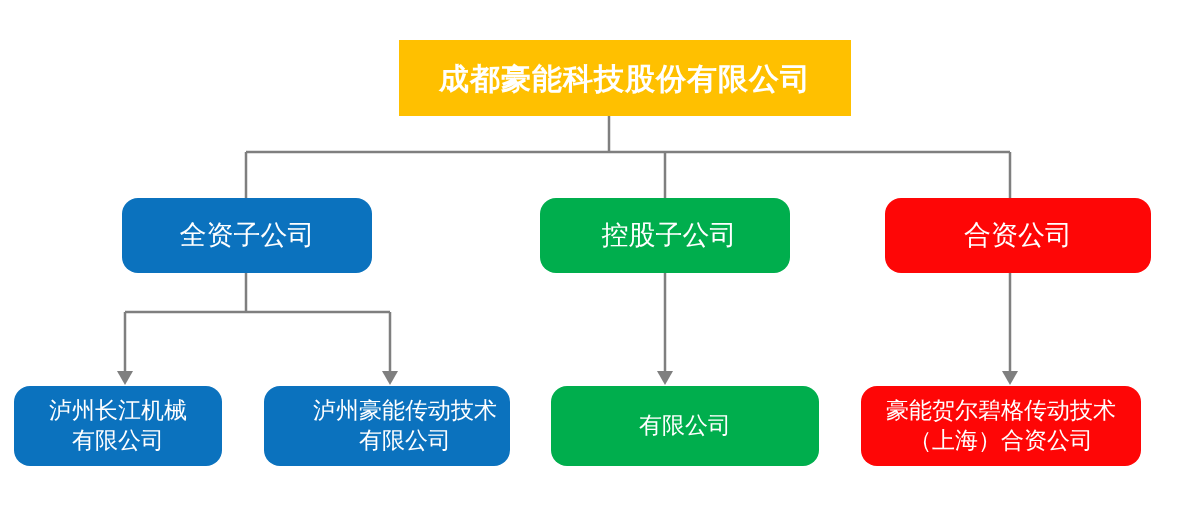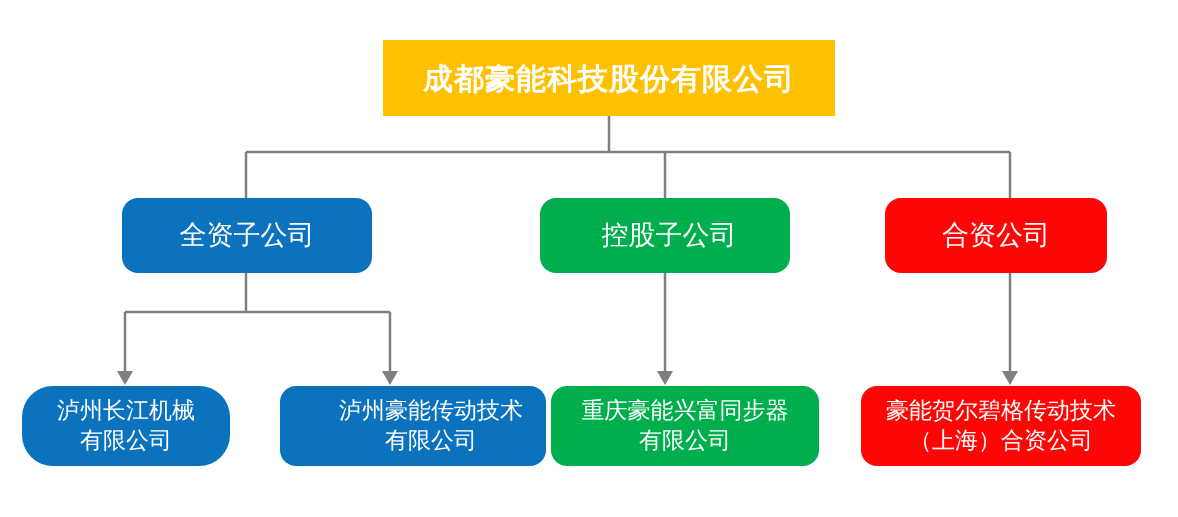--- a/index.html
+++ b/index.html
@@ -36,28 +36,28 @@
     font-size: 30px;
     font-weight: bold;
     letter-spacing: 1px;
   }
   .group-node {
     font-size: 27px;
     height: 75px; top: 198px; border-radius: 16px;
   }
   .group-1 { left: 122px; width: 250px; }
   .group-2 { left: 540px; width: 250px; }
-  .group-3 { left: 885px; width: 222px; }
+  .group-3 { left: 885px; width: 266px; }
   .sub-node {
     top: 386px; height: 80px;
     border-radius: 16px;
     font-size: 23px;
   }
-  .sub-1 { left: 22px;  width: 208px; border-radius: 31px; }
-  .sub-2 { left: 280px; width: 266px; padding-left: 36px; }
+  .sub-1 { left: 14px;  width: 208px; }
+  .sub-2 { left: 264px; width: 246px; padding-left: 36px; }
   .sub-3 { left: 551px; width: 268px; }
   .sub-4 { left: 861px; width: 280px; }
 </style>
 </head>
 <body>
 
 <div class="canvas">
 
   <svg class="connectors" width="1178" height="517" viewBox="0 0 1178 517">
     <g stroke="#7F7F7F" stroke-width="2.5" fill="none">
@@ -79,21 +79,21 @@
       <path d="M1010,273 V372"></path>
     </g>
     <g fill="#7F7F7F" stroke="none">
       <polygon points="117,371 133,371 125,385"></polygon>
       <polygon points="382,371 398,371 390,385"></polygon>
       <polygon points="657,371 673,371 665,385"></polygon>
       <polygon points="1002,371 1018,371 1010,385"></polygon>
     </g>
   </svg>
 
-  <div class="node root-node" style="background-color: rgb(255, 192, 0);">
+  <div class="node root-node" style="background-color: rgb(255, 192, 0); margin-left: 16px;">
     <span class="label">成都豪能科技股份有限公司</span>
   </div>
 
   <div class="node group-node group-1" style="background-color: rgb(11, 114, 190);">
     <span class="label">全资子公司</span>
   </div>
   <div class="node group-node group-2" style="background-color: rgb(0, 174, 77); padding-left: 8px;">
     <span class="label">控股子公司</span>
   </div>
   <div class="node group-node group-3" style="background-color: rgb(254, 6, 6);">
@@ -107,21 +107,20 @@
     </span>
   </div>
   <div class="node sub-node sub-2" style="background-color: rgb(11, 114, 190);">
     <span class="label">
       <span style="display:block">泸州豪能传动技术</span>
       <span style="display:block">有限公司</span>
     </span>
   </div>
   <div class="node sub-node sub-3" style="background-color: rgb(0, 174, 77);">
     <span class="label">
-      <span style="display:block">重庆豪能兴富同步器</span>
       <span style="display:block">有限公司</span>
     </span>
   </div>
   <div class="node sub-node sub-4" style="background-color: rgb(254, 6, 6); align-items: center;">
     <span class="label">
       <span style="display:block">豪能贺尔碧格传动技术</span>
       <span style="display:block">（上海）合资公司</span>
     </span>
   </div>
 

